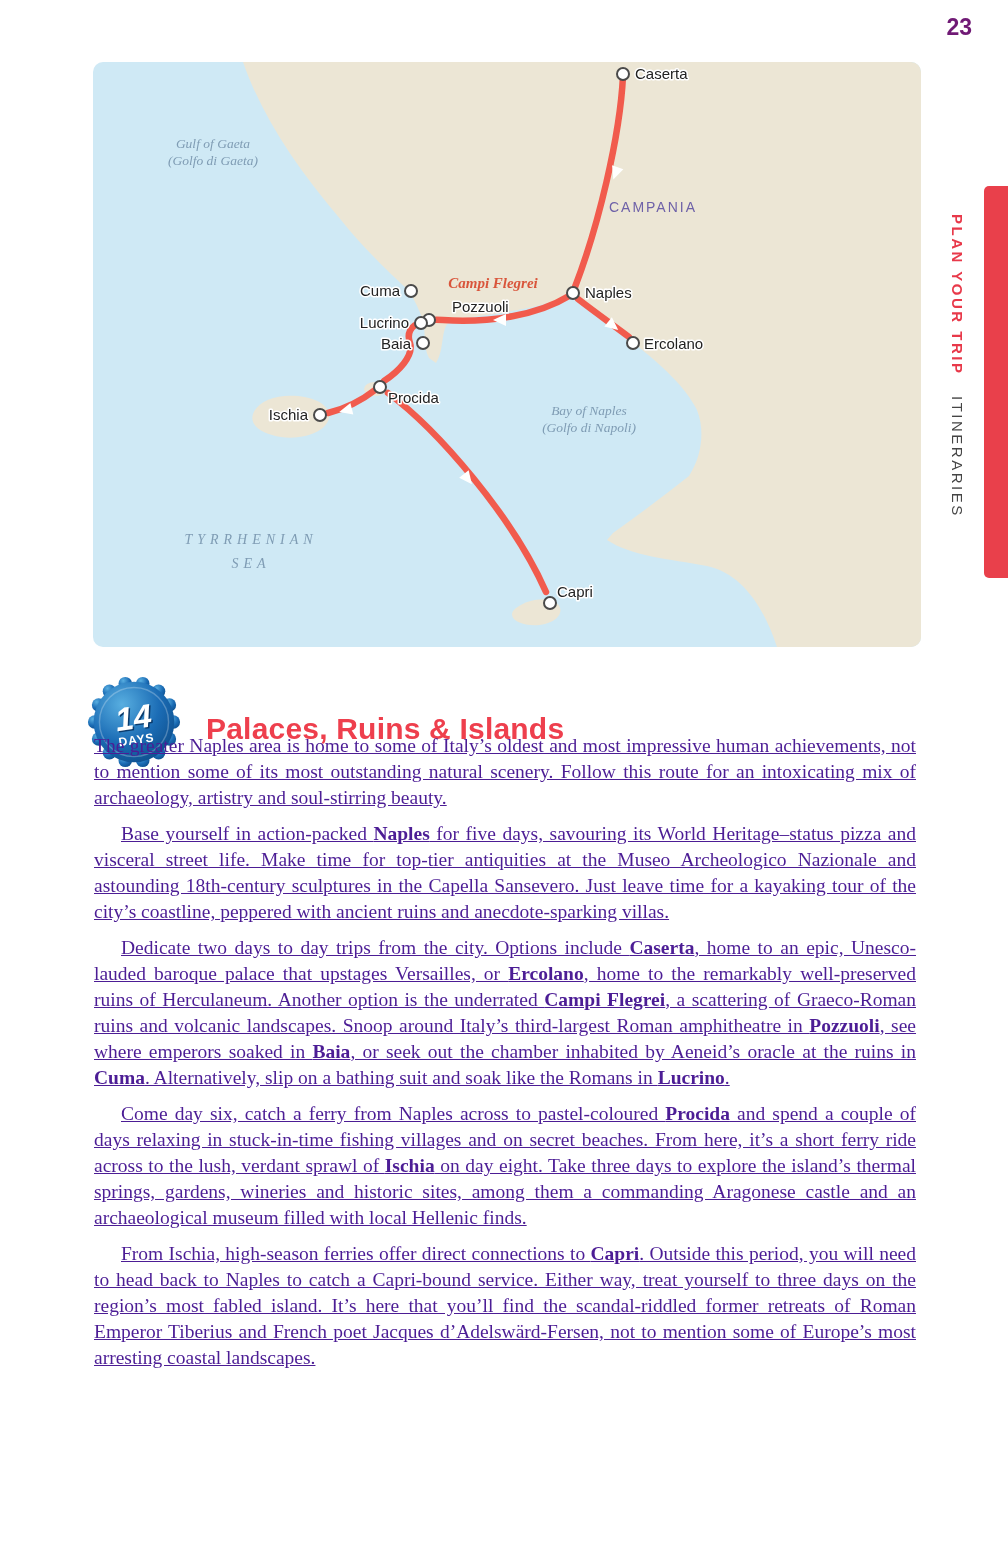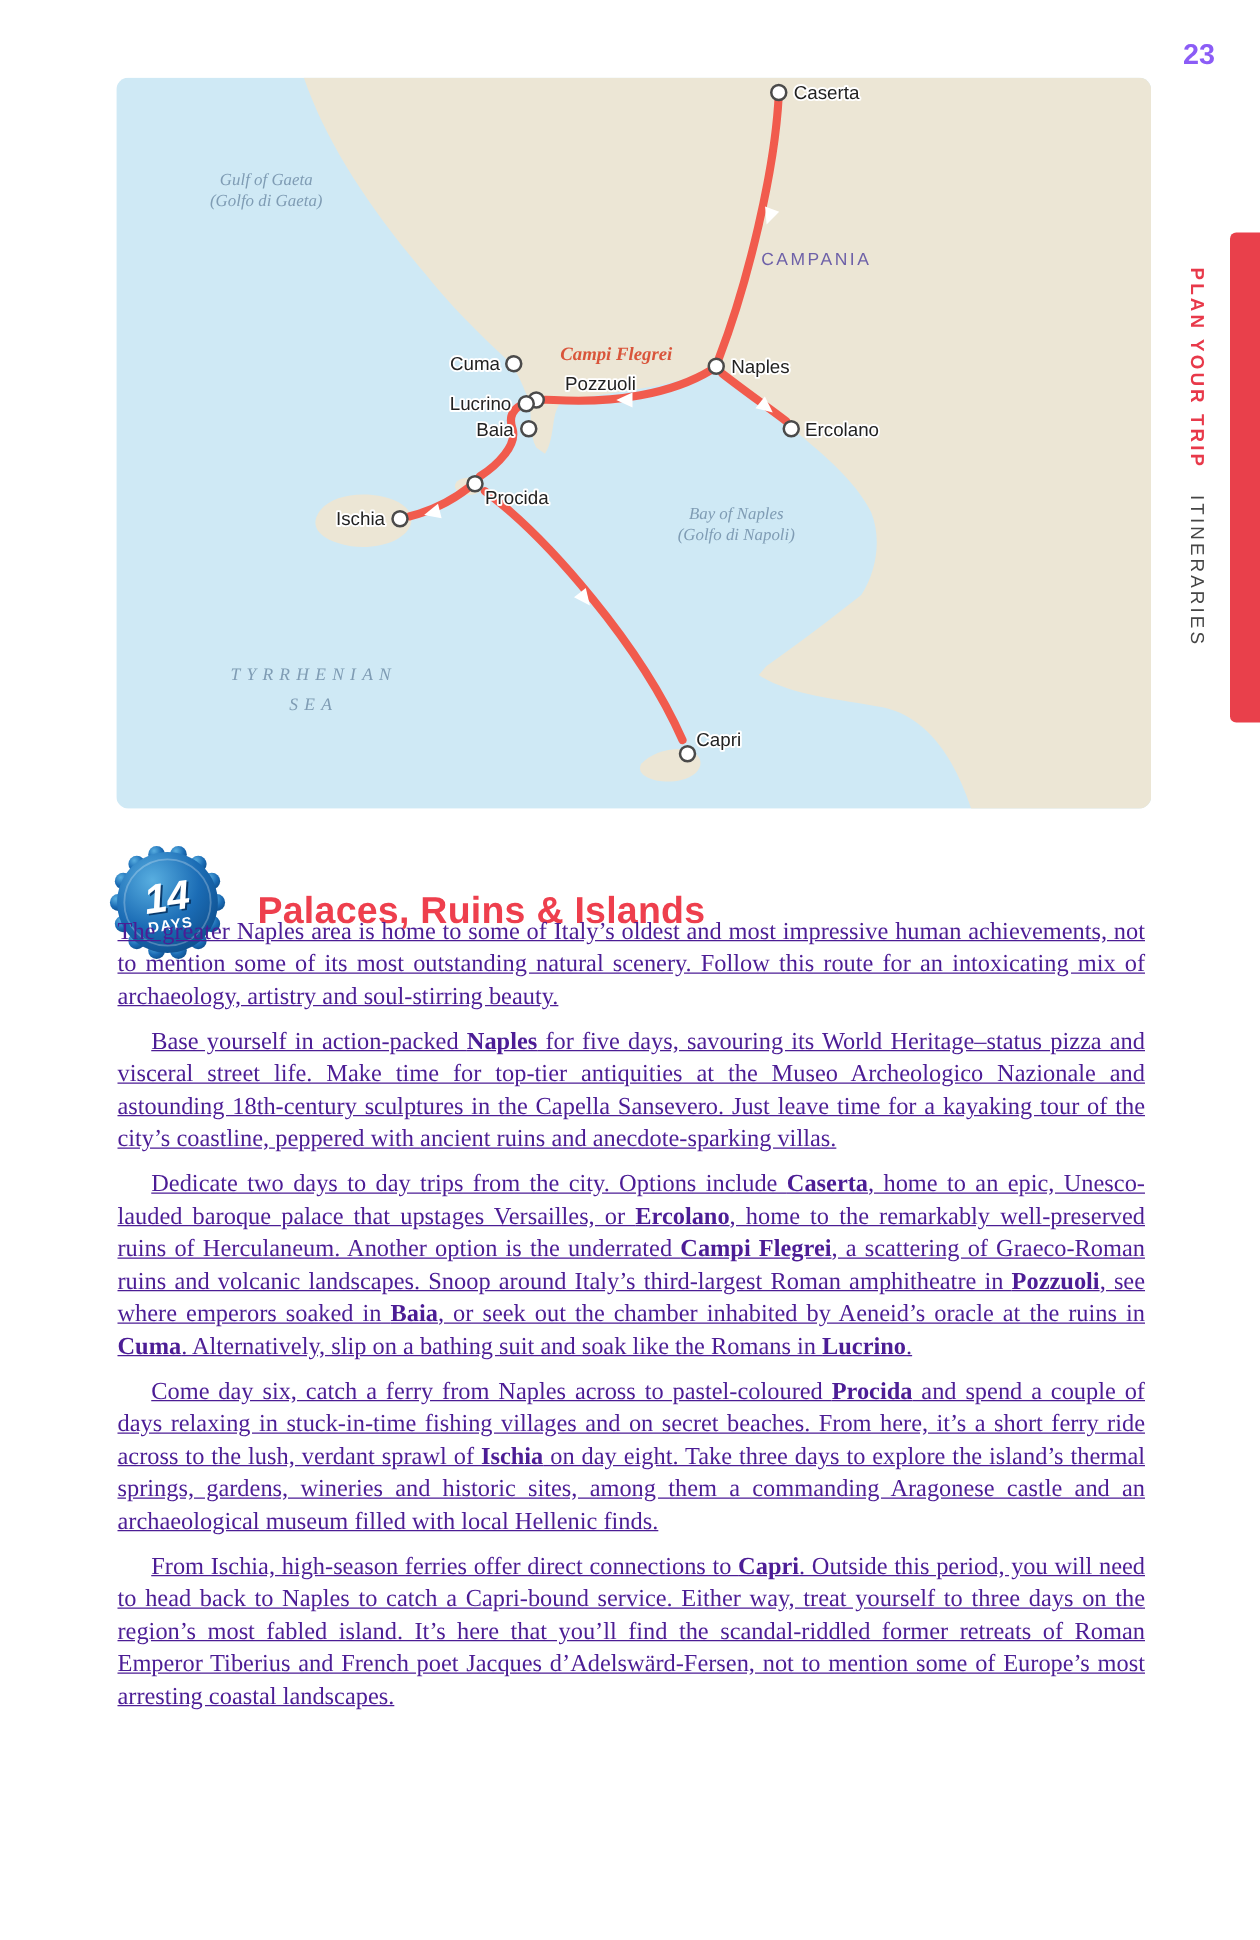--- a/index.html
+++ b/index.html
@@ -1,22 +1,22 @@
 <!DOCTYPE html>
 <html><head>
 <meta charset="utf-8">
 <style>
   html,body{margin:0;padding:0;}
   body{
     width:1008px;height:1552px;position:relative;background:#ffffff;
     font-family:"Liberation Sans",sans-serif;overflow:hidden;
   }
   .page-number{
-    position:absolute;top:30px;right:36px;
-    font:bold 23px "Liberation Sans",sans-serif;color:#8b5cf6;
+    position:absolute;top:14px;right:36px;
+    font:bold 23px "Liberation Sans",sans-serif;color:#701a75;
   }
   .side-tab-bar{
     position:absolute;right:0;top:186px;width:24px;height:392px;
     background:#e9404b;border-radius:5px 0 0 5px;
   }
   .side-tab-text{
     position:absolute;top:214px;right:42px;
     writing-mode:vertical-rl;white-space:nowrap;
     font-size:15px;letter-spacing:2.5px;
   }

